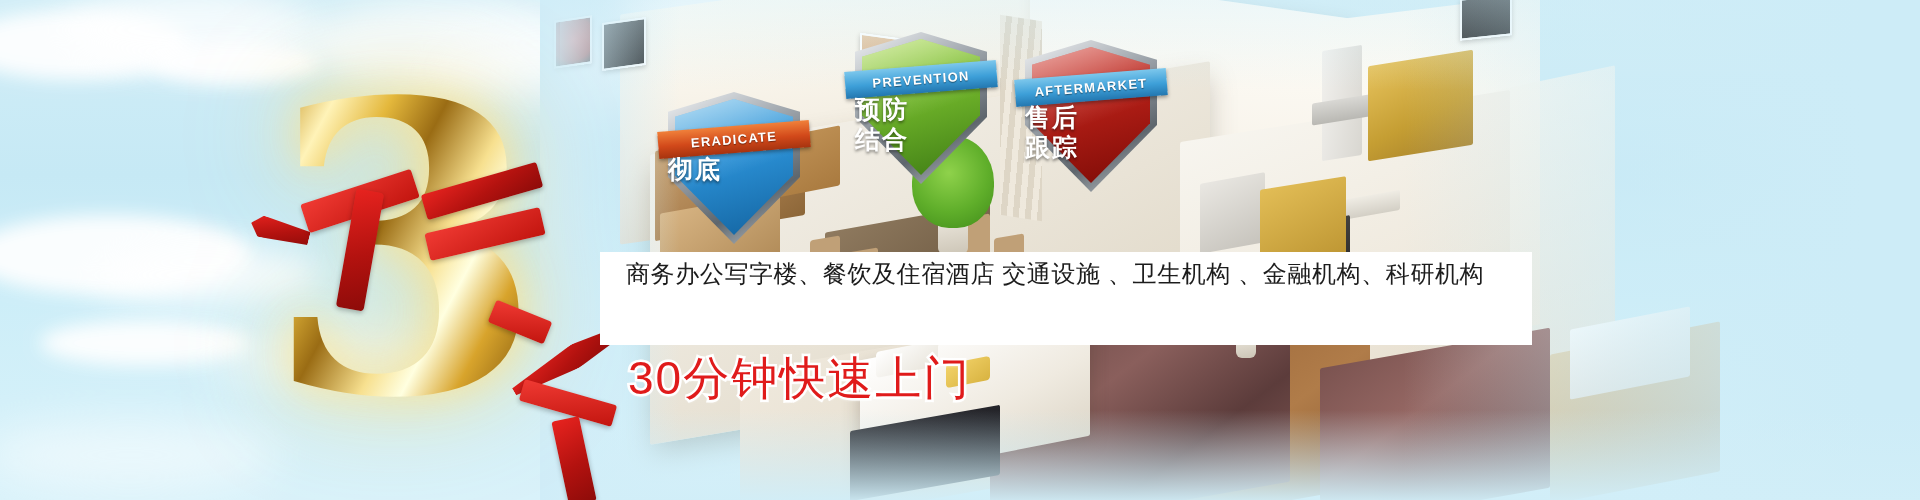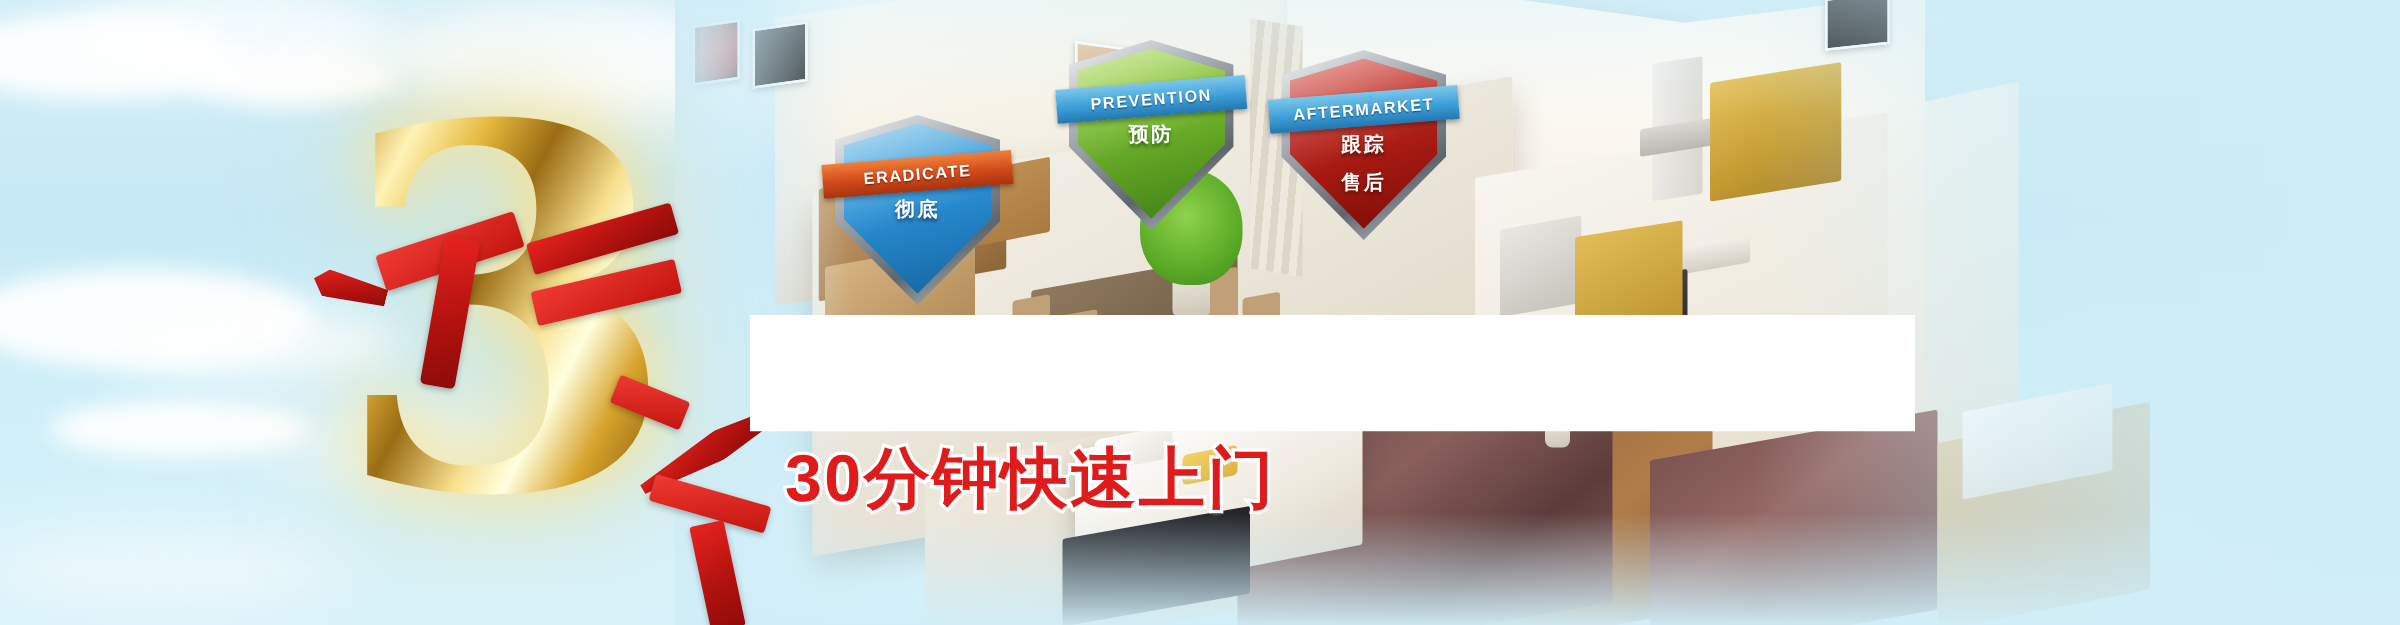--- a/index.html
+++ b/index.html
@@ -314,23 +314,22 @@
     font-size: 13px;
     font-weight: bold;
     letter-spacing: 1.3px;
     text-shadow: 0 1px 1px rgba(0,0,0,.45);
     white-space: nowrap;
   }
   .shield .cn {
     position: absolute;
     left: 0; right: 0;
     top: 62px;
-    text-align: center;
     color: #ffffff;
-    font-size: 16px;
+    font-size: 25px;
     font-weight: bold;
     line-height: 30px;
     letter-spacing: 2px;
     text-shadow: 0 2px 3px rgba(0,0,0,.45);
   }
 
   
   #shield-eradicate { left: 668px; top: 92px; }
   #shield-eradicate .inner { background: linear-gradient(165deg,#5fb6e8 0%,#2a8fd4 45%,#13639f 100%); }
   #shield-eradicate .banner-strip { background: linear-gradient(180deg,#f0803a 0%,#d2491a 55%,#a7330f 100%); }
@@ -363,22 +362,22 @@
     padding-left: 26px;
     white-space: nowrap;
     letter-spacing: .6px;
   }
 
   
   #headline {
     position: absolute;
     left: 628px;
     top: 348px;
-    font-size: 53px;
-    font-weight: bold;
+    font-size: 46px;
+    font-weight: normal;
     letter-spacing: 2px;
     color: #e01b1b;
     -webkit-text-stroke: 5px #ffffff;
     paint-order: stroke fill;
     white-space: nowrap;
     text-shadow: 0 2px 3px rgba(255,255,255,.9);
   }
 </style>
 </head>
 <body>
@@ -488,34 +487,36 @@
 
   <div class="shield" id="shield-prevention">
     <div class="rim"></div>
     <div class="inner"></div>
     <div class="gloss"></div>
     <div class="banner-strip">
       <span>PREVENTION</span>
     </div>
     <div class="cn">
       <div>预防</div>
+      <div>结合</div>
     </div>
   </div>
 
   <div class="shield" id="shield-aftermarket">
     <div class="rim"></div>
     <div class="inner"></div>
     <div class="gloss"></div>
     <div class="banner-strip">
       <span>AFTERMARKET</span>
     </div>
     <div class="cn">
+      <div>售后</div>
       <div>跟踪</div>
-      <div>售后</div>
     </div>
   </div>
 
   <div id="desc-card">
+    <div class="line">商务办公写字楼、餐饮及住宿酒店 交通设施 、卫生机构 、金融机构、科研机构</div>
   </div>
 
   <div id="headline">30分钟快速上门</div>
 
 </div>
 
 </body></html>

